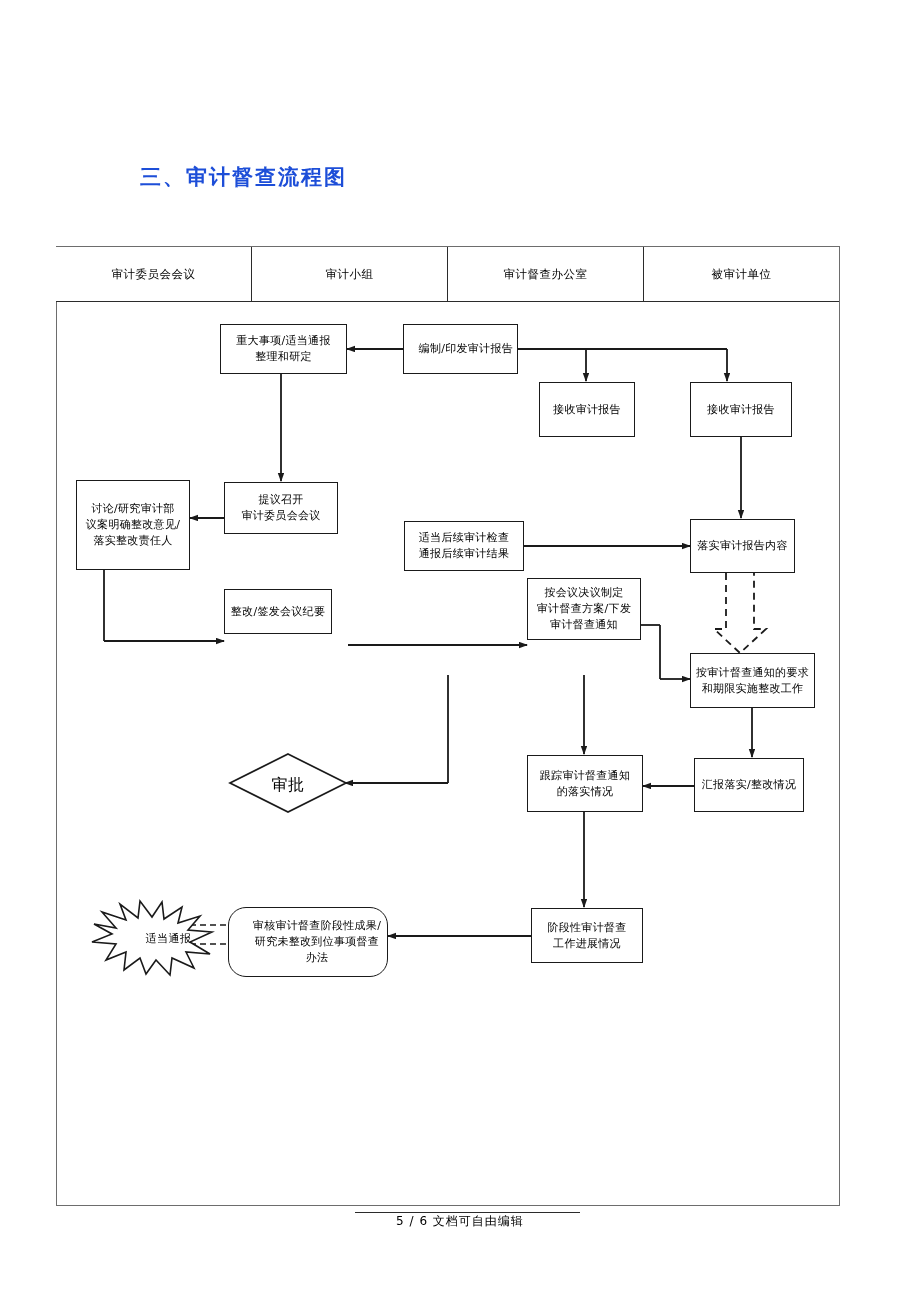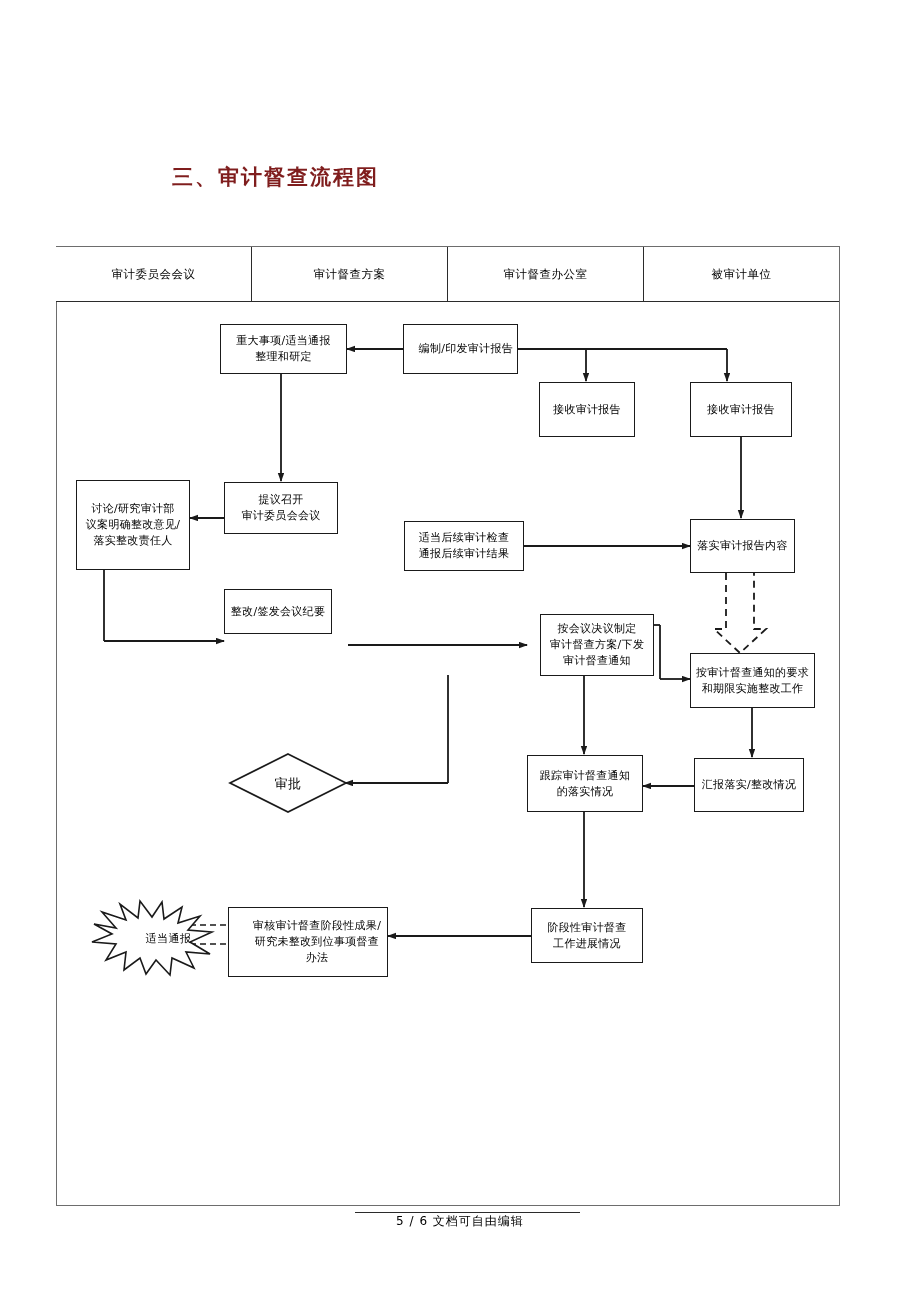--- a/index.html
+++ b/index.html
@@ -17,24 +17,23 @@
   }
 
   
   .page-title {
     position: absolute;
     left: 140px;
     top: 163px;
     font-size: 21px;
     font-weight: 700;
     letter-spacing: 2px;
-    color: #7f1d1d;
+    color: #1d4ed8;
     white-space: nowrap;
     font-family: "DejaVu Serif", "Liberation Serif", serif;
-    margin-left: 32px;
   }
 
   
   .doc-frame {
     position: absolute;
     left: 56px;
     top: 246px;
     width: 784px;
     height: 960px;
     border: 1px solid #6d6d6d;
@@ -85,33 +84,33 @@
     display: flex;
     align-items: center;
     justify-content: center;
     text-align: center;
     font-size: 11px;
     line-height: 1.45;
     letter-spacing: 0.3px;
     padding: 2px 4px;
   }
   .node.rounded {
-    border-radius: 0;
+    border-radius: 18px;
     padding-left: 22px;
   }
 
   
   .diamond-wrap {
     position: absolute;
   }
   .diamond-label {
     position: absolute;
     width: 100%;
     text-align: center;
-    font-size: 13px;
+    font-size: 16px;
     letter-spacing: 0.5px;
   }
 
   
   .star-wrap { position: absolute; padding-left: 32px; }
   .star-label {
     position: absolute;
     width: 100%;
     text-align: center;
     font-size: 11px;
@@ -143,21 +142,21 @@
 
 <div class="page-title">三、审计督查流程图</div>
 
 <div class="doc-frame"></div>
 
 <div class="lane-header">
   <div class="lane-cell">
     <span>审计委员会会议</span>
   </div>
   <div class="lane-cell">
-    <span>审计督查方案</span>
+    <span>审计小组</span>
   </div>
   <div class="lane-cell">
     <span>审计督查办公室</span>
   </div>
   <div class="lane-cell">
     <span>被审计单位</span>
   </div>
 </div>
 
 <svg class="flow-canvas" viewBox="0 0 920 1302" xmlns="http://www.w3.org/2000/svg">
@@ -258,21 +257,21 @@
 </div>
 
 <div class="node" style="left:690px; top:519px; width:105px; height:54px;">
   <span>落实审计报告内容</span>
 </div>
 
 <div class="node" style="left:224px; top:589px; width:108px; height:45px;">
   <span>整改/签发会议纪要</span>
 </div>
 
-<div class="node" style="left:527px; top:614px; width:114px; height:62px;margin-left:13px;">
+<div class="node" style="left:527px; top:578px; width:114px; height:62px;">
   <span>
     <span>按会议决议制定</span><br>
     <span>审计督查方案/下发</span><br>
     <span>审计督查通知</span>
   </span>
 </div>
 
 <div class="node" style="left:690px; top:653px; width:125px; height:55px;">
   <span>
     <span>按审计督查通知的要求</span><br>

